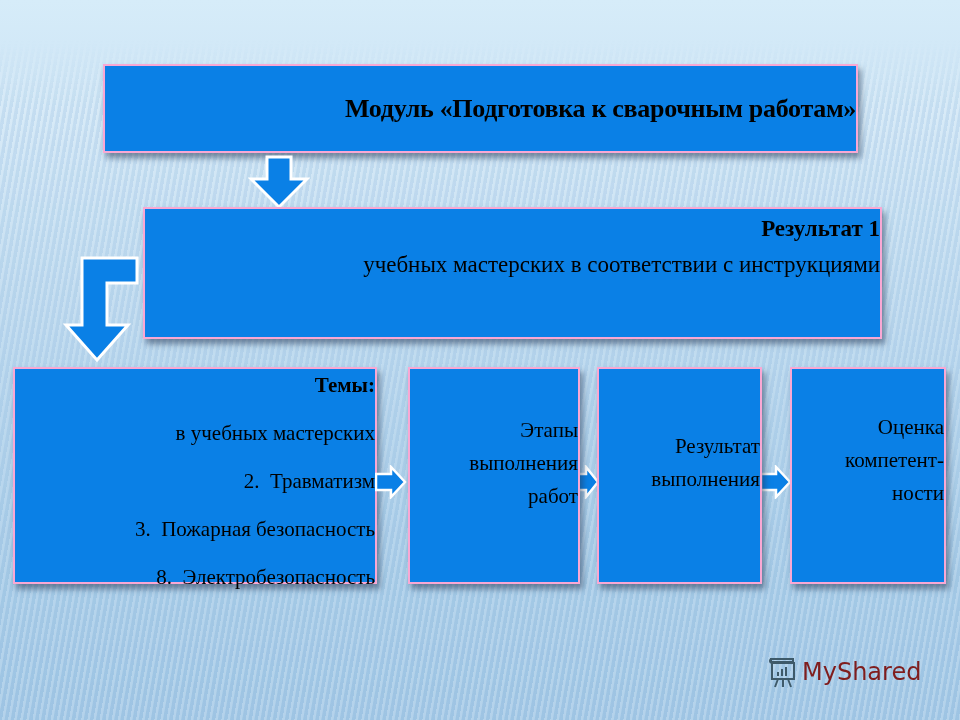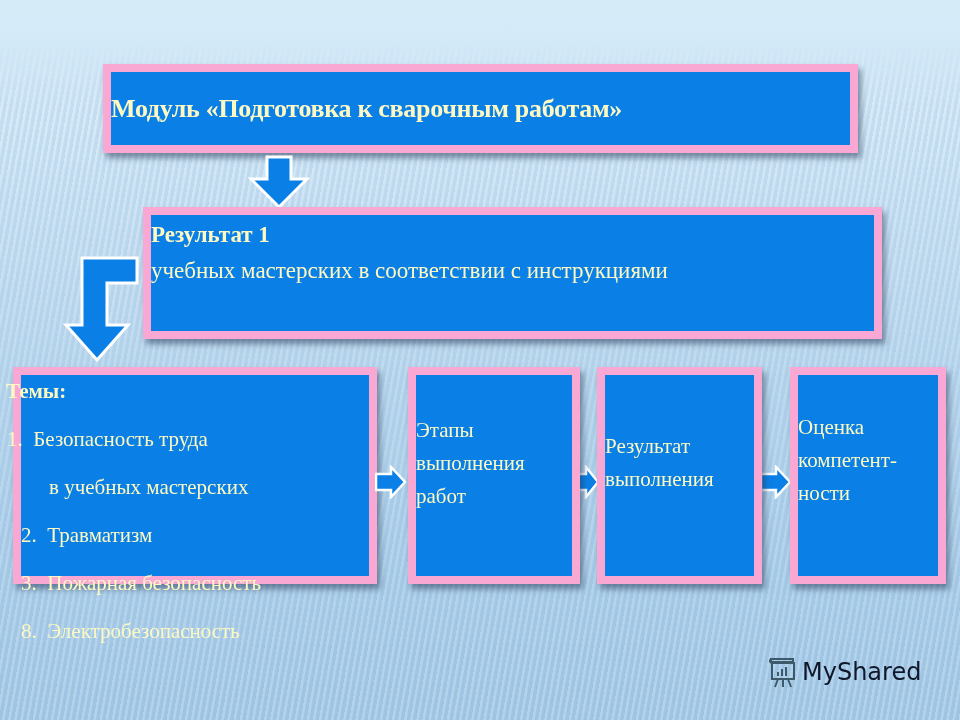--- a/index.html
+++ b/index.html
@@ -8,39 +8,39 @@
     font-family: "Liberation Serif", "DejaVu Serif", serif;
     background: linear-gradient(180deg, #d6ecf9 0%, #cfe6f6 12%, #bcd9ef 40%, #a9cde9 75%, #a2c8e6 100%);
   }
   .stripes {
     position: absolute; left: 0; top: 40px; width: 960px; height: 680px;
     background-image: repeating-linear-gradient(100deg, rgba(255,255,255,0.22) 0px, rgba(255,255,255,0.22) 2px, rgba(120,160,200,0.10) 3px, rgba(120,160,200,0.10) 6px);
     -webkit-mask-image: linear-gradient(180deg, rgba(0,0,0,0) 0%, rgba(0,0,0,1) 10%, rgba(0,0,0,0.6) 55%, rgba(0,0,0,0.9) 100%);
     mask-image: linear-gradient(180deg, rgba(0,0,0,0) 0%, rgba(0,0,0,1) 10%, rgba(0,0,0,0.6) 55%, rgba(0,0,0,0.9) 100%);
   }
   .box {
-    position: absolute; background: #0a80e6; border: 8px solid #f9a8d4;
+    position: absolute; background: #0a80e6; border: 2px solid #f9a8d4;
     box-shadow: 3px 5px 6px rgba(40,60,90,0.55);
-    color: #fef9c3; text-align: center; box-sizing: border-box;
-    display: flex; flex-direction: column; align-items: flex-start; justify-content: center;
+    color: #000000; text-align: center; box-sizing: border-box;
+    display: flex; flex-direction: column; align-items: flex-end; justify-content: center;
   }
   .module-box { left: 103px; top: 64px; width: 755px; height: 89px; font-size: 26px; font-weight: bold; letter-spacing: -0.3px; }
   .result1-box { left: 143px; top: 207px; width: 739px; height: 132px; font-size: 23px; line-height: 36px; justify-content: flex-start; padding-top: 2px; }
   .result1-box .r-title { font-weight: bold; font-size: 23px; }
   .topics-box { left: 13px; top: 367px; width: 364px; height: 217px; font-size: 21px; line-height: 32px; justify-content: flex-start; padding-top: 0px; gap: 16px; }
   .topics-box .t-title { font-weight: bold; margin-left: -15px; }
   .topics-box .t-line { white-space: pre; }
   .step-box { top: 367px; height: 217px; font-size: 21px; line-height: 33px; }
   .step1 { left: 408px; width: 172px; padding-bottom: 24px; }
   .step2 { left: 597px; width: 165px; padding-bottom: 25px; }
   .step3 { left: 790px; width: 156px; padding-bottom: 30px; }
   .arrow { position: absolute; }
   .watermark {
     position: absolute; left: 768px; top: 655px; display: flex; align-items: center;
-    color: #0f172a; font-family: "DejaVu Sans", sans-serif; font-size: 24px;
+    color: #7f1d1d; font-family: "DejaVu Sans", sans-serif; font-size: 24px;
   }
   .watermark svg { margin-right: 4px; }
 </style>
 </head>
 <body>
 
 <div class="stripes"></div>
 
 <div class="box module-box">
   <span>Модуль «Подготовка к сварочным работам»</span>
@@ -54,21 +54,20 @@
   <span class="r-title">Результат 1</span>
   <span>учебных   мастерских в соответствии с инструкциями</span>
 </div>
 
 <svg class="arrow" style="left:62px; top:255px;" width="80" height="110" viewBox="0 0 80 110">
   <polygon points="20,3 75,3 75,28 45,28 45,70 66,70 35,105 4,70 20,70" fill="#0a80e6" stroke="#ffffff" stroke-width="3" stroke-linejoin="miter"></polygon>
 </svg>
 
 <div class="box topics-box">
   <span class="t-title">Темы:</span>
-  <span class="t-line" style="margin-left:-14px;">1.  Безопасность труда</span>
   <span class="t-line" style="margin-left:28px;">в учебных мастерских</span>
   <span class="t-line" style="margin-left:0px;">2.  Травматизм</span>
   <span class="t-line">3.  Пожарная безопасность</span>
   <span class="t-line">8.  Электробезопасность</span>
 </div>
 
 <svg class="arrow" style="left:375px; top:465px;" width="32" height="34" viewBox="0 0 32 34">
   <polygon points="1,9 16,9 16,2 30,17 16,32 16,25 1,25" fill="#0a80e6" stroke="#ffffff" stroke-width="2.5"></polygon>
 </svg>
 <svg class="arrow" style="left:576px; top:465px;" width="24" height="34" viewBox="0 0 24 34">

